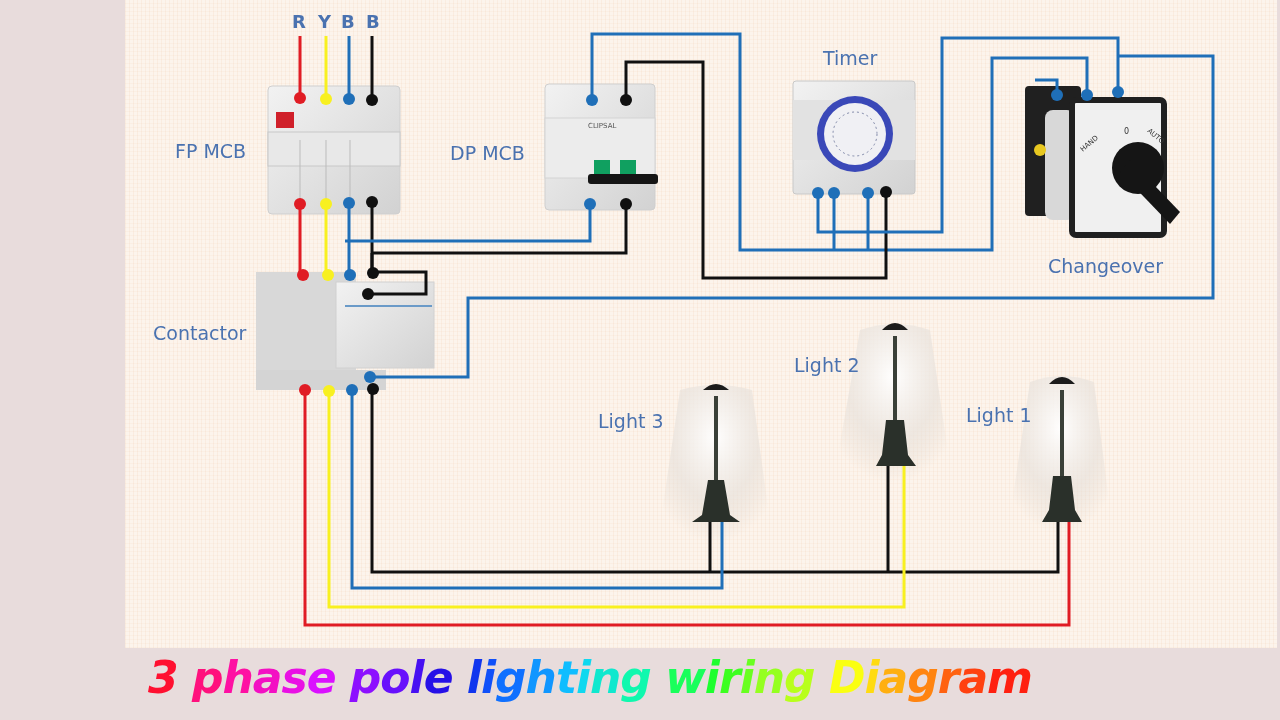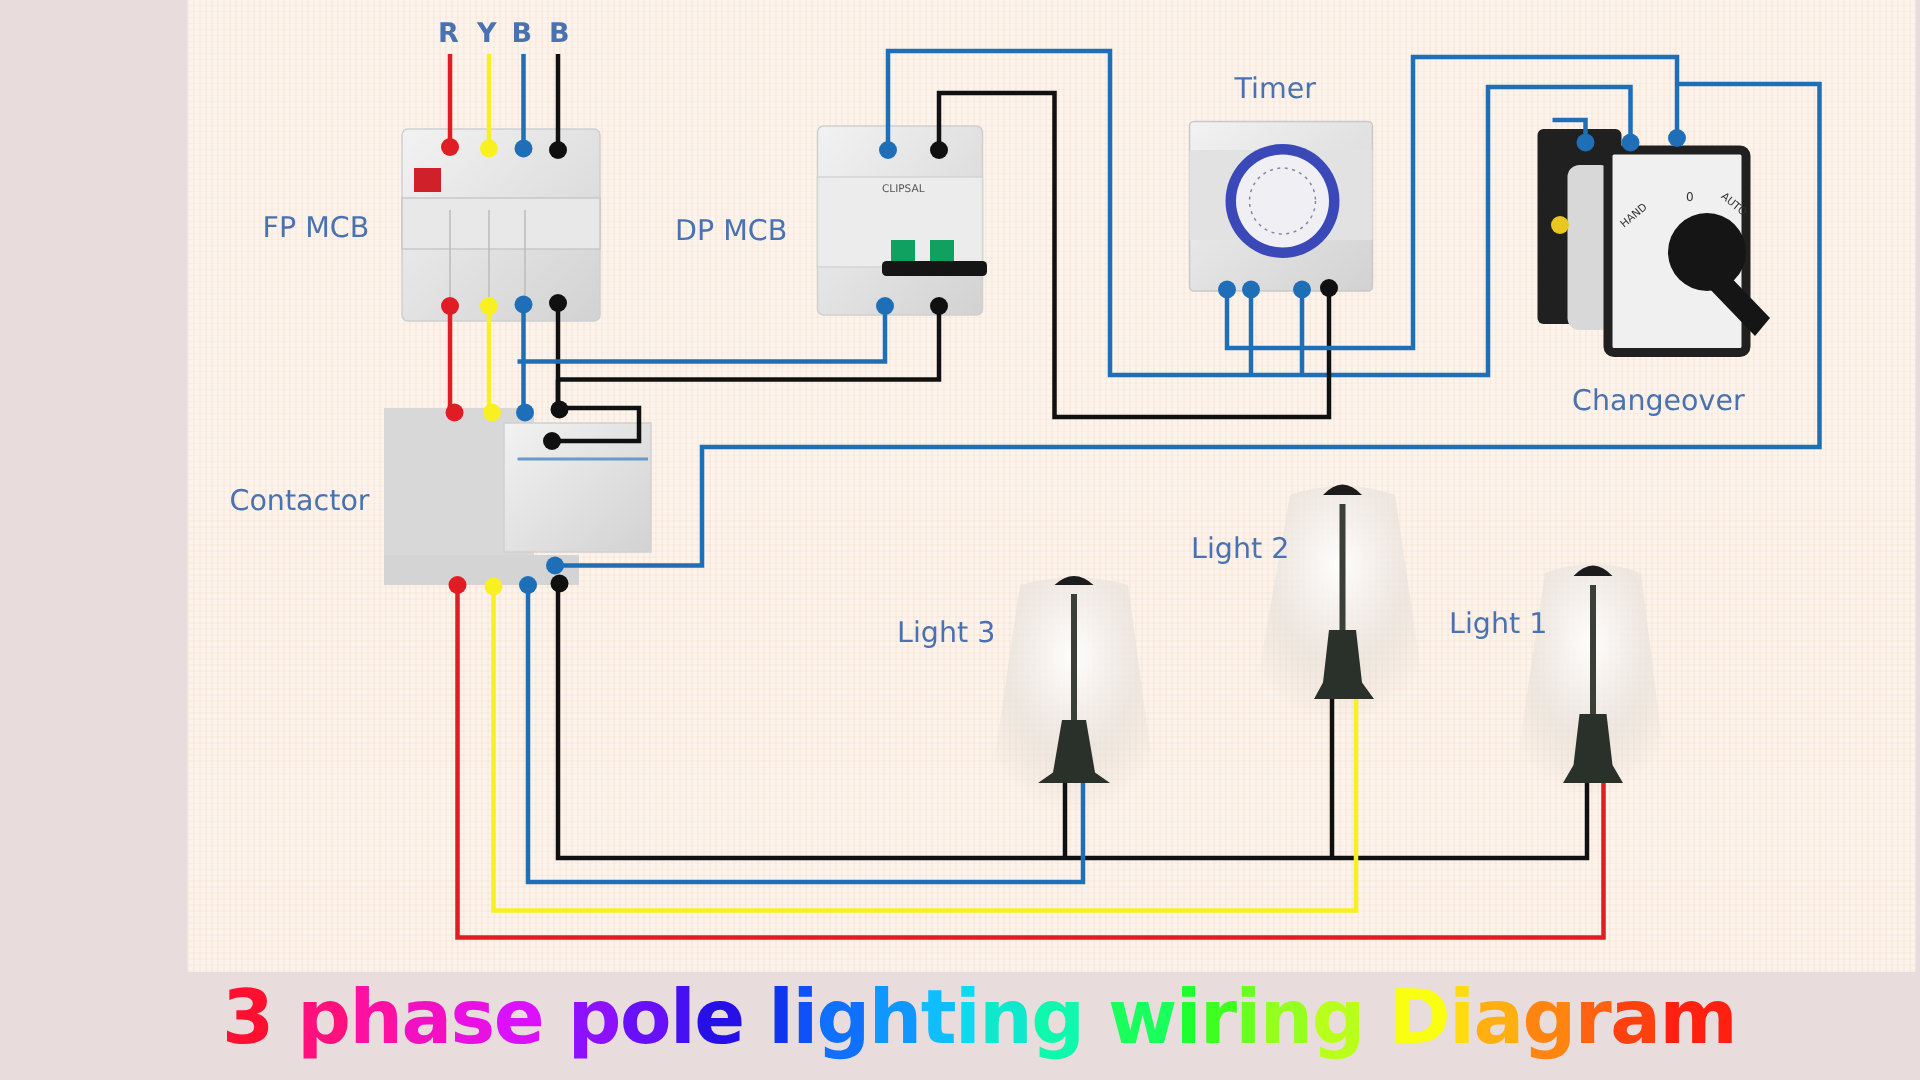--- a/index.html
+++ b/index.html
@@ -14,22 +14,22 @@
     background-color: #fcf4ec;
     background-image:
       repeating-linear-gradient(90deg, rgba(240,200,170,0.18) 0 1px, transparent 1px 4px),
       repeating-linear-gradient(0deg, rgba(240,200,170,0.12) 0 1px, transparent 1px 4px);
   }
   svg#diagram { position: absolute; left: 0; top: 0; width: 1280px; height: 720px; }
   .lbl { font-family: "DejaVu Sans", sans-serif; fill: #4a72b0; font-size: 19px; }
   .phase { font-family: "DejaVu Sans", sans-serif; fill: #4a72b0; font-size: 18px; font-weight: bold; }
   #title {
     position: absolute; left: 148px; top: 648px; height: 64px;
-    font-family: "DejaVu Sans", sans-serif; font-weight: bold; font-size: 50px;
-    line-height: 60px; letter-spacing: -1px; white-space: nowrap;
+    font-family: "DejaVu Sans", sans-serif; font-weight: bold; font-size: 44px;
+    line-height: 60px; letter-spacing: -1px; white-space: nowrap; font-style: italic;
   }
   #title span { display: inline-block; }
 </style>
 </head>
 <body>
 
 <div id="canvas"></div>
 
 <svg id="diagram" xmlns="http://www.w3.org/2000/svg">
   <defs>

